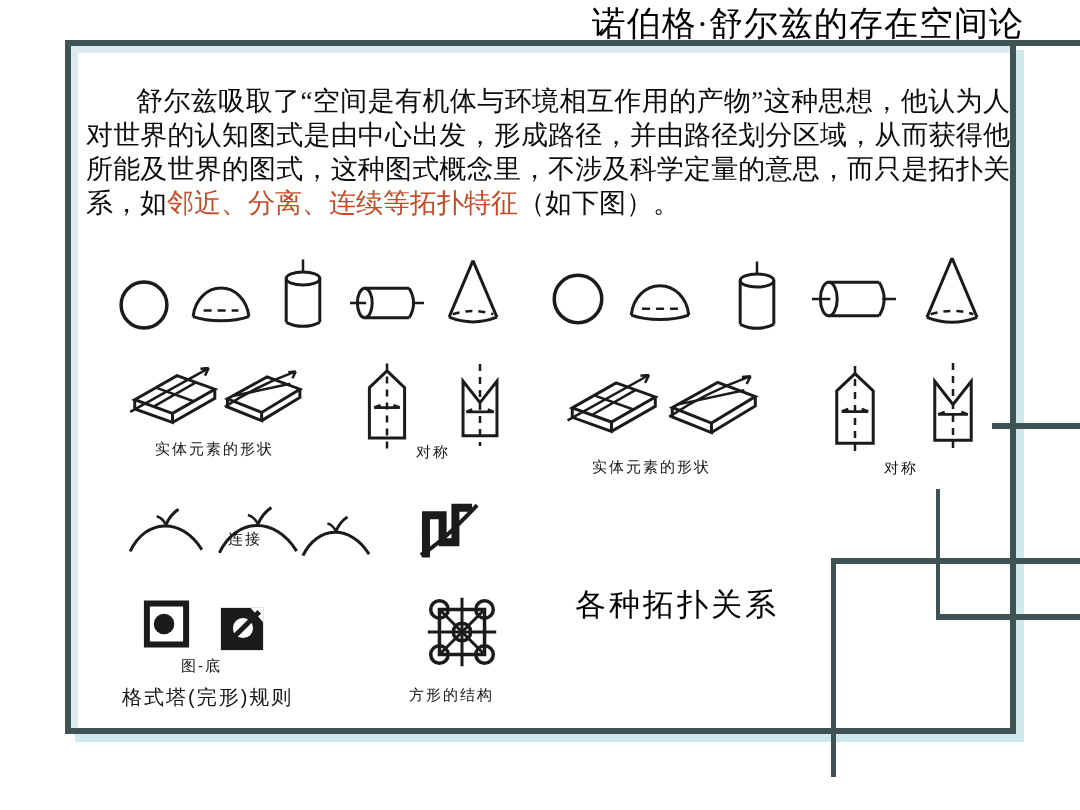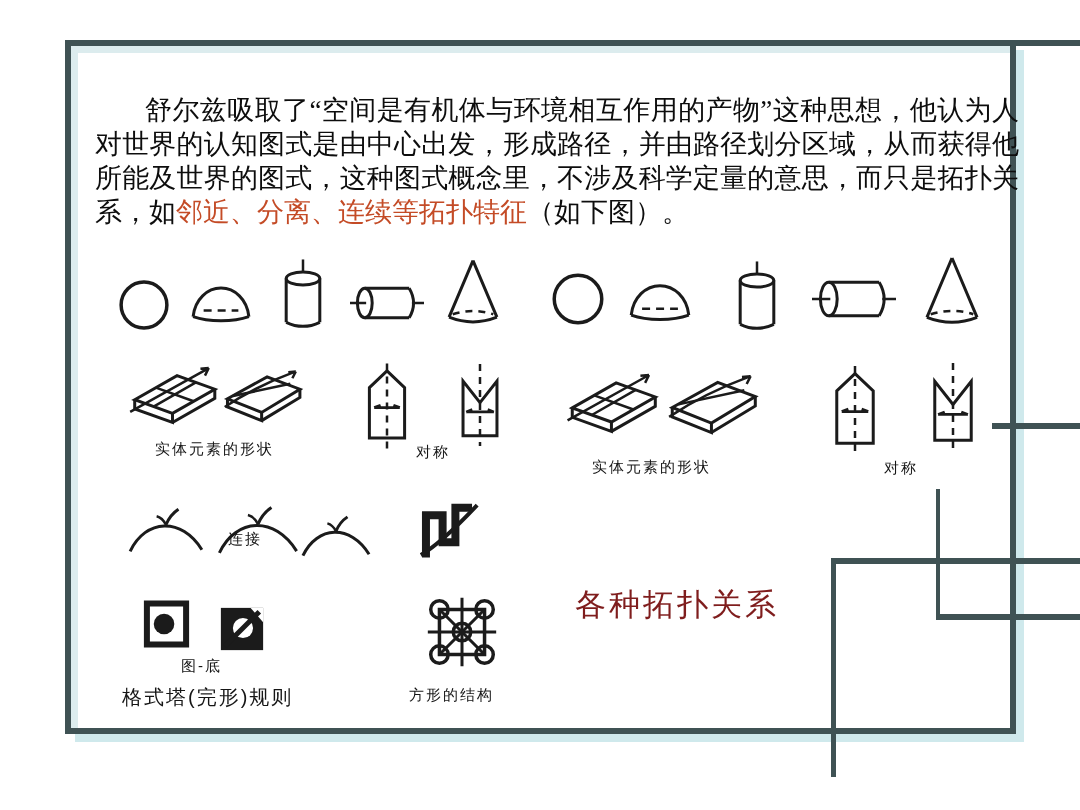--- a/index.html
+++ b/index.html
@@ -18,34 +18,34 @@
     font-size:34px;font-weight:400;color:#000;letter-spacing:1px;white-space:nowrap;
   }
   .top-line{position:absolute;left:65px;top:40px;width:1015px;height:6px;background:var(--line-dark);}
   .main-box{
     position:absolute;left:65px;top:40px;width:951px;height:694px;box-sizing:border-box;
     border:6px solid var(--line-dark);
     box-shadow:9px 9px 0 -1px var(--line-light), inset 7px 7px 0 0 #dcecee;
     background:#fff;
   }
   .paragraph{
-    position:absolute;left:84px;top:82px;width:924px;margin:11px;
+    position:absolute;left:84px;top:82px;width:924px;margin:2px;
     font-size:27px;line-height:34px;color:#0d0d0d;text-indent:50px;text-align:justify;
   }
   .paragraph .hl{color:var(--accent-red);}
   .decor{position:absolute;background:var(--line-dark);}
   .shape{position:absolute;color:var(--ink);}
   .fig-label{
     position:absolute;color:#151515;font-family:"Liberation Sans","DejaVu Sans",sans-serif;
     font-weight:400;font-size:15px;letter-spacing:2px;white-space:nowrap;
   }
   .fig-label.big{font-size:20px;}
   .caption{
     position:absolute;left:575px;top:584px;margin:0;
-    font-size:31px;font-weight:400;color:#7f1d1d;letter-spacing:3px;white-space:nowrap;
+    font-size:31px;font-weight:400;color:#000000;letter-spacing:3px;white-space:nowrap;
   }
   svg *{vector-effect:non-scaling-stroke;}
 </style>
 </head>
 <body>
 
 <div class="slide">
 
   <svg width="0" height="0" style="position:absolute" aria-hidden="true">
     <defs>
@@ -123,20 +123,21 @@
         <path d="M24,24 L86,86 M86,24 L24,86" stroke="currentColor" stroke-width="3" fill="none"></path>
         <circle cx="24" cy="24" r="12" fill="none" stroke="currentColor" stroke-width="3.5"></circle>
         <circle cx="86" cy="24" r="12" fill="none" stroke="currentColor" stroke-width="3.5"></circle>
         <circle cx="24" cy="86" r="12" fill="none" stroke="currentColor" stroke-width="3.5"></circle>
         <circle cx="86" cy="86" r="12" fill="none" stroke="currentColor" stroke-width="3.5"></circle>
         <circle cx="55" cy="55" r="12" fill="none" stroke="currentColor" stroke-width="3.5"></circle>
       </symbol>
     </defs>
   </svg>
 
+  <h1 class="slide-title">诺伯格·舒尔兹的存在空间论</h1>
   <div class="top-line"></div>
 
   <div class="main-box"></div>
 
   <p class="paragraph"><span>舒尔兹吸取了“空间是有机体与环境相互作用的产物”这种思想，他认为人对世界的认知图式是由中心出发，形成路径，并由路径划分区域，从而获得他所能及世界的图式，这种图式概念里，不涉及科学定量的意思，而只是拓扑关系，如</span><span class="hl">邻近、分离、连续等拓扑特征</span><span>（如下图）。</span></p>
 
   <svg class="shape" style="left:118px;top:279px;width:52px;height:52px">
       <use href="#sym-sphere"></use>
     </svg>
   <svg class="shape" style="left:190px;top:283px;width:62px;height:40px">

